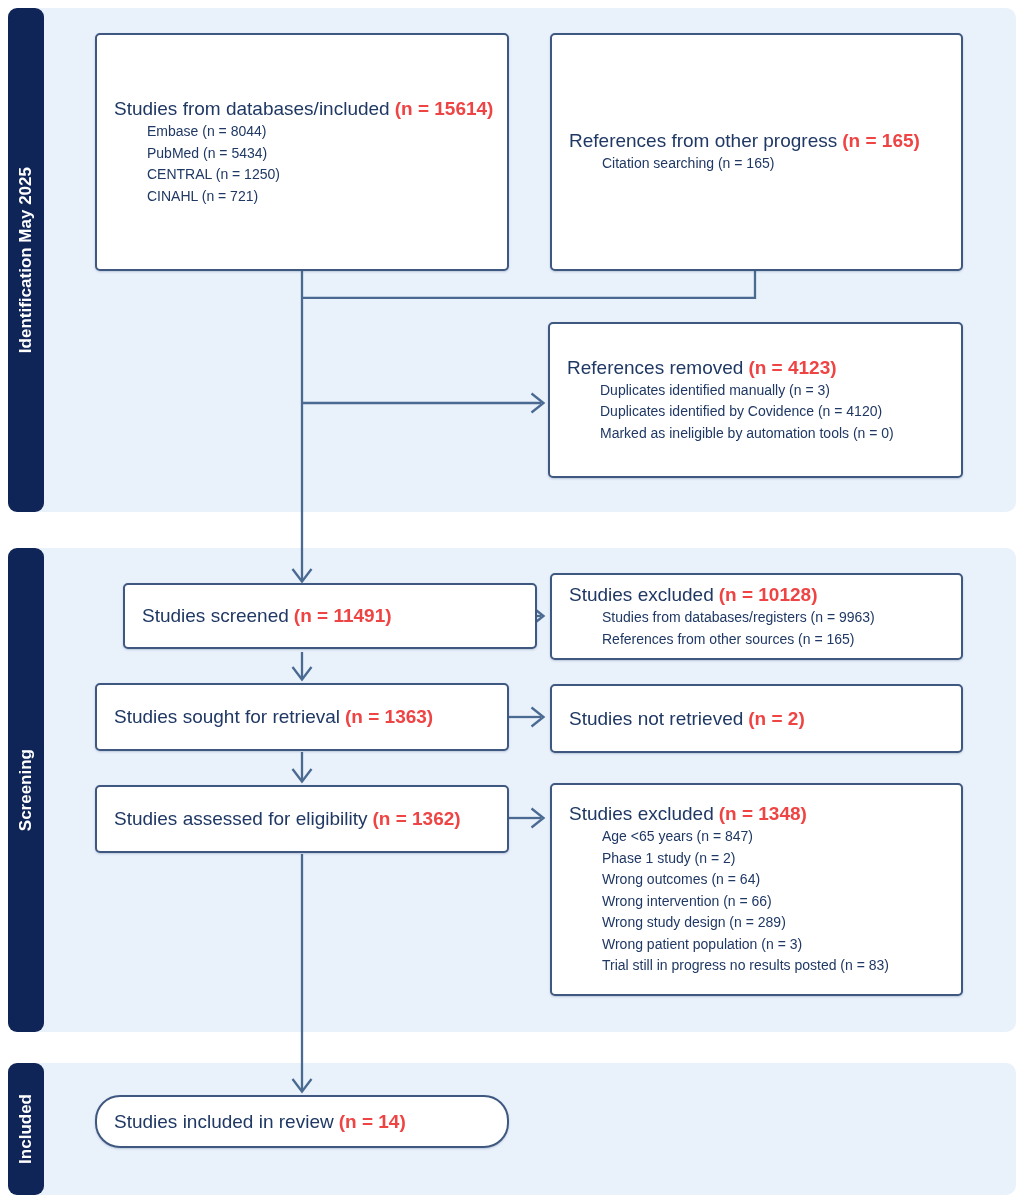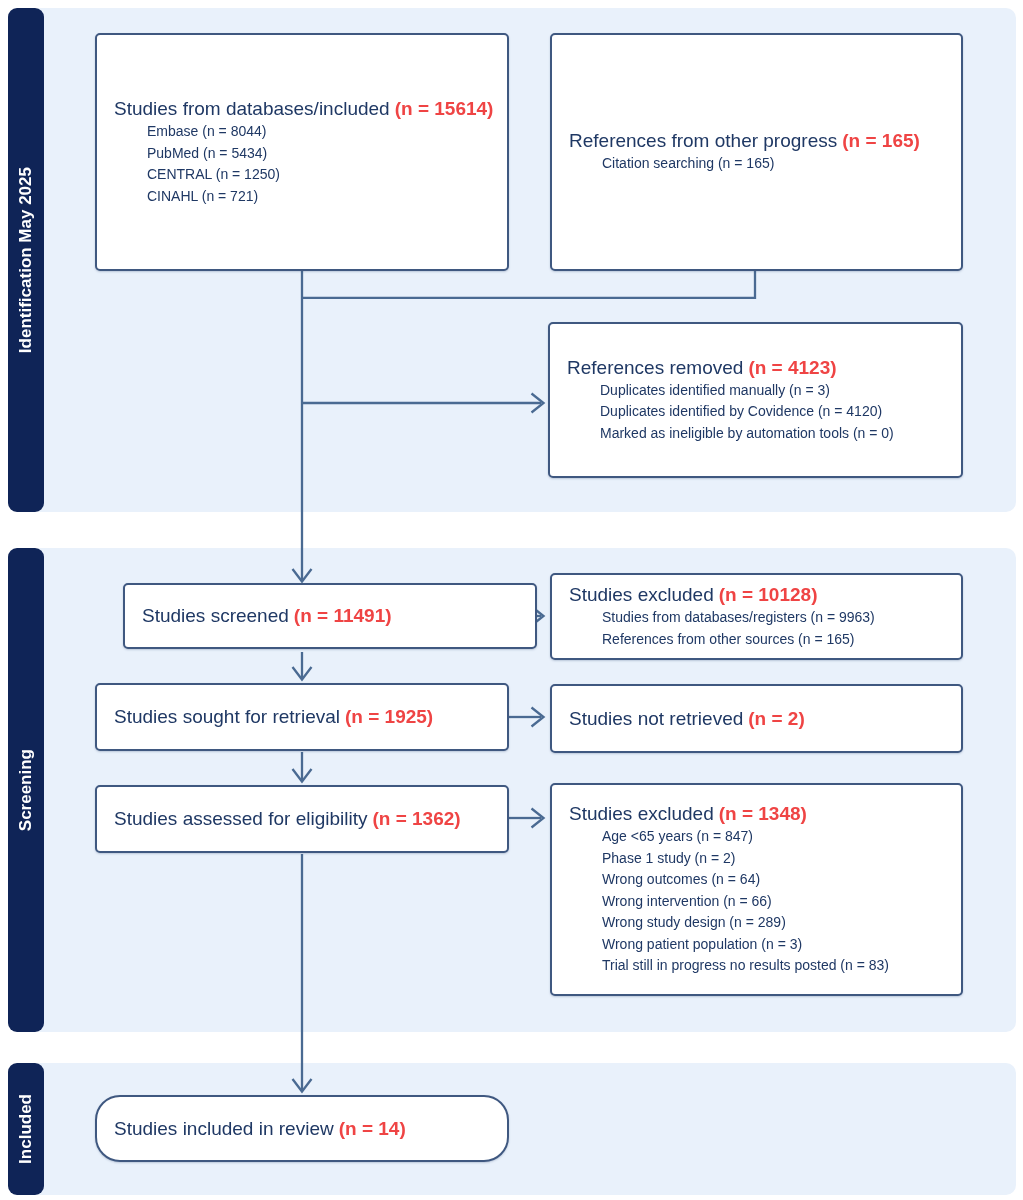--- a/index.html
+++ b/index.html
@@ -95,21 +95,21 @@
     <div class="box-title"><span>Studies screened</span><span class="npart">(n = 11491)</span></div>
   </div>
 
   <div class="box" style="left:550px;top:573px;width:413px;height:87px;">
     <div class="box-title"><span>Studies excluded</span><span class="npart">(n = 10128)</span></div>
     <div class="box-item">Studies from databases/registers (n = 9963)</div>
     <div class="box-item">References from other sources (n = 165)</div>
   </div>
 
   <div class="box" style="left:95px;top:683px;width:414px;height:68px;">
-    <div class="box-title"><span>Studies sought for retrieval</span><span class="npart">(n = 1925)</span></div>
+    <div class="box-title"><span>Studies sought for retrieval</span><span class="npart">(n = 1363)</span></div>
   </div>
 
   <div class="box" style="left:550px;top:684px;width:413px;height:69px;">
     <div class="box-title"><span>Studies not retrieved</span><span class="npart">(n = 2)</span></div>
   </div>
 
   <div class="box" style="left:95px;top:785px;width:414px;height:68px;">
     <div class="box-title"><span>Studies assessed for eligibility</span><span class="npart">(n = 1362)</span></div>
   </div>
 
@@ -117,17 +117,17 @@
     <div class="box-title"><span>Studies excluded</span><span class="npart">(n = 1348)</span></div>
     <div class="box-item">Age &lt;65 years (n = 847)</div>
     <div class="box-item">Phase 1 study (n = 2)</div>
     <div class="box-item">Wrong outcomes (n = 64)</div>
     <div class="box-item">Wrong intervention (n = 66)</div>
     <div class="box-item">Wrong study design (n = 289)</div>
     <div class="box-item">Wrong patient population (n = 3)</div>
     <div class="box-item">Trial still in progress no results posted (n = 83)</div>
   </div>
 
-  <div class="box" style="left:95px;top:1095px;width:414px;height:67px;border-radius:25px;">
+  <div class="box" style="left:95px;top:1095px;width:414px;height:53px;border-radius:25px;">
     <div class="box-title"><span>Studies included in review</span><span class="npart">(n = 14)</span></div>
   </div>
 
 </div>
 
 </body></html>

